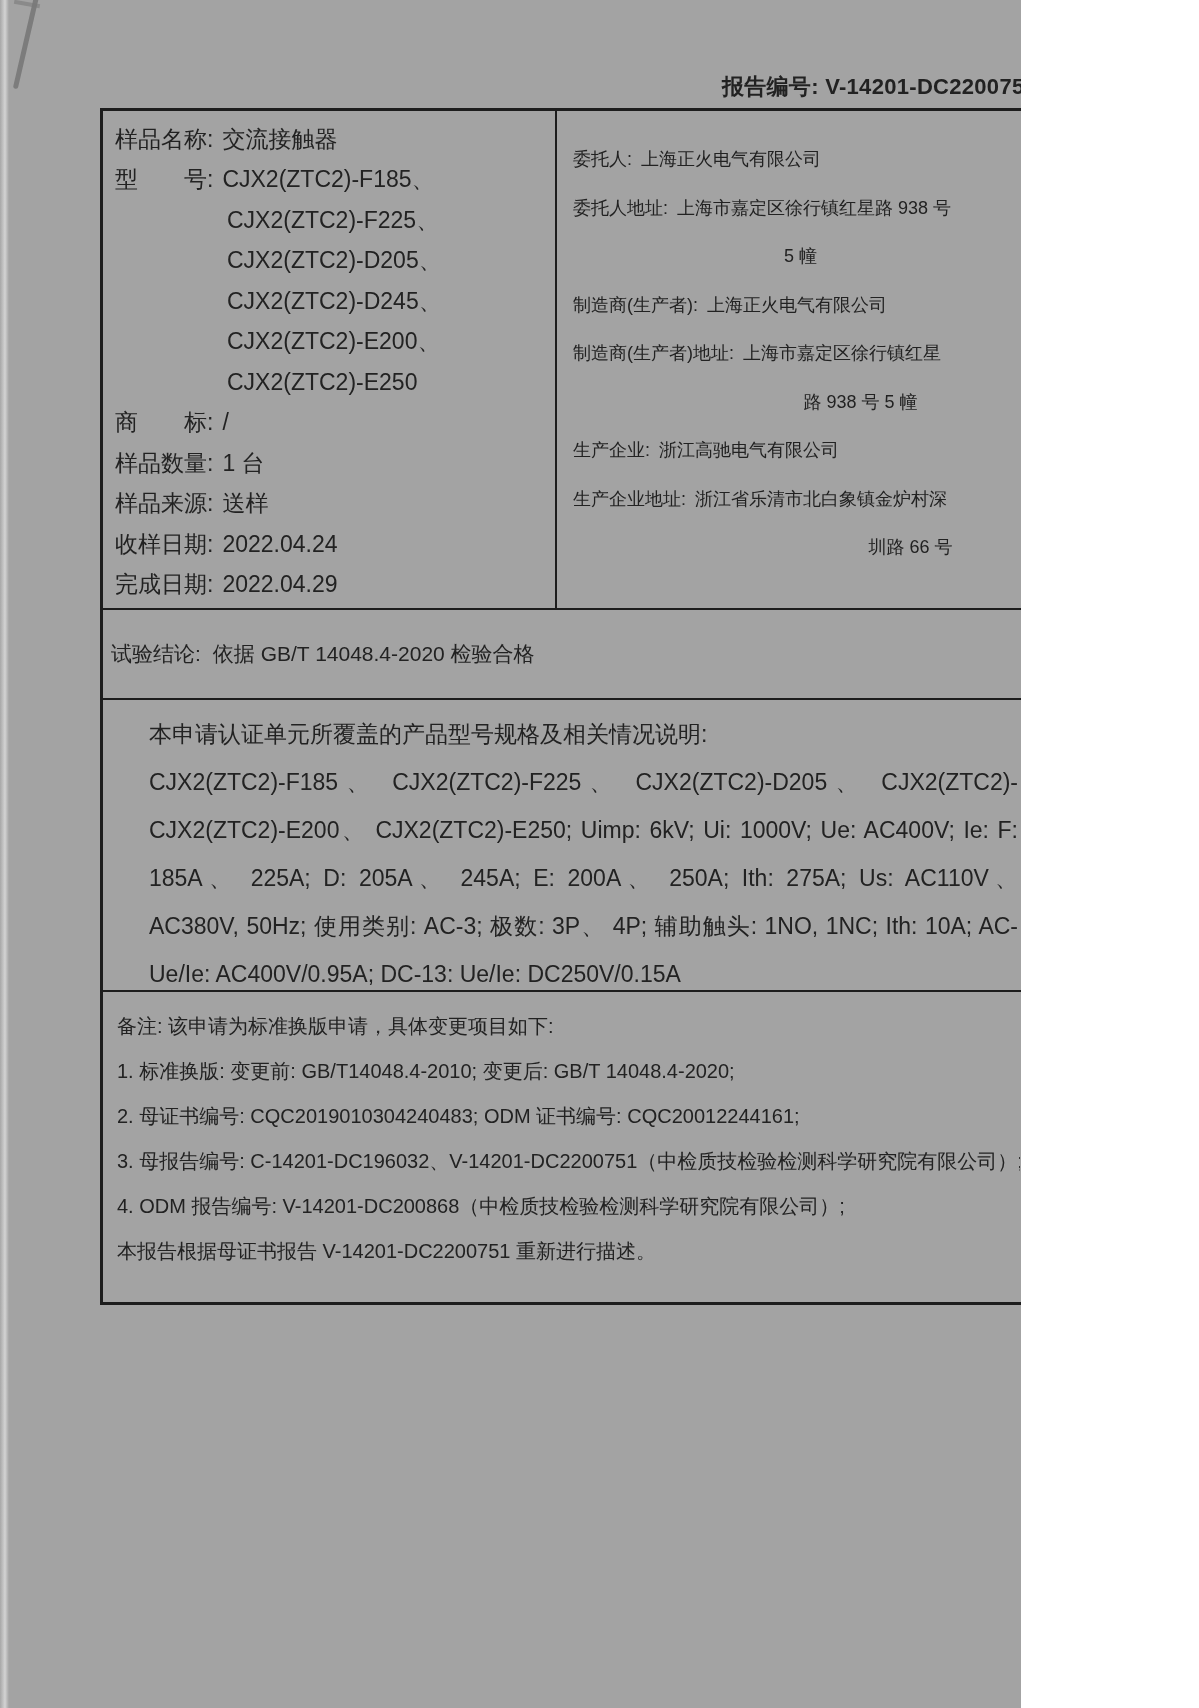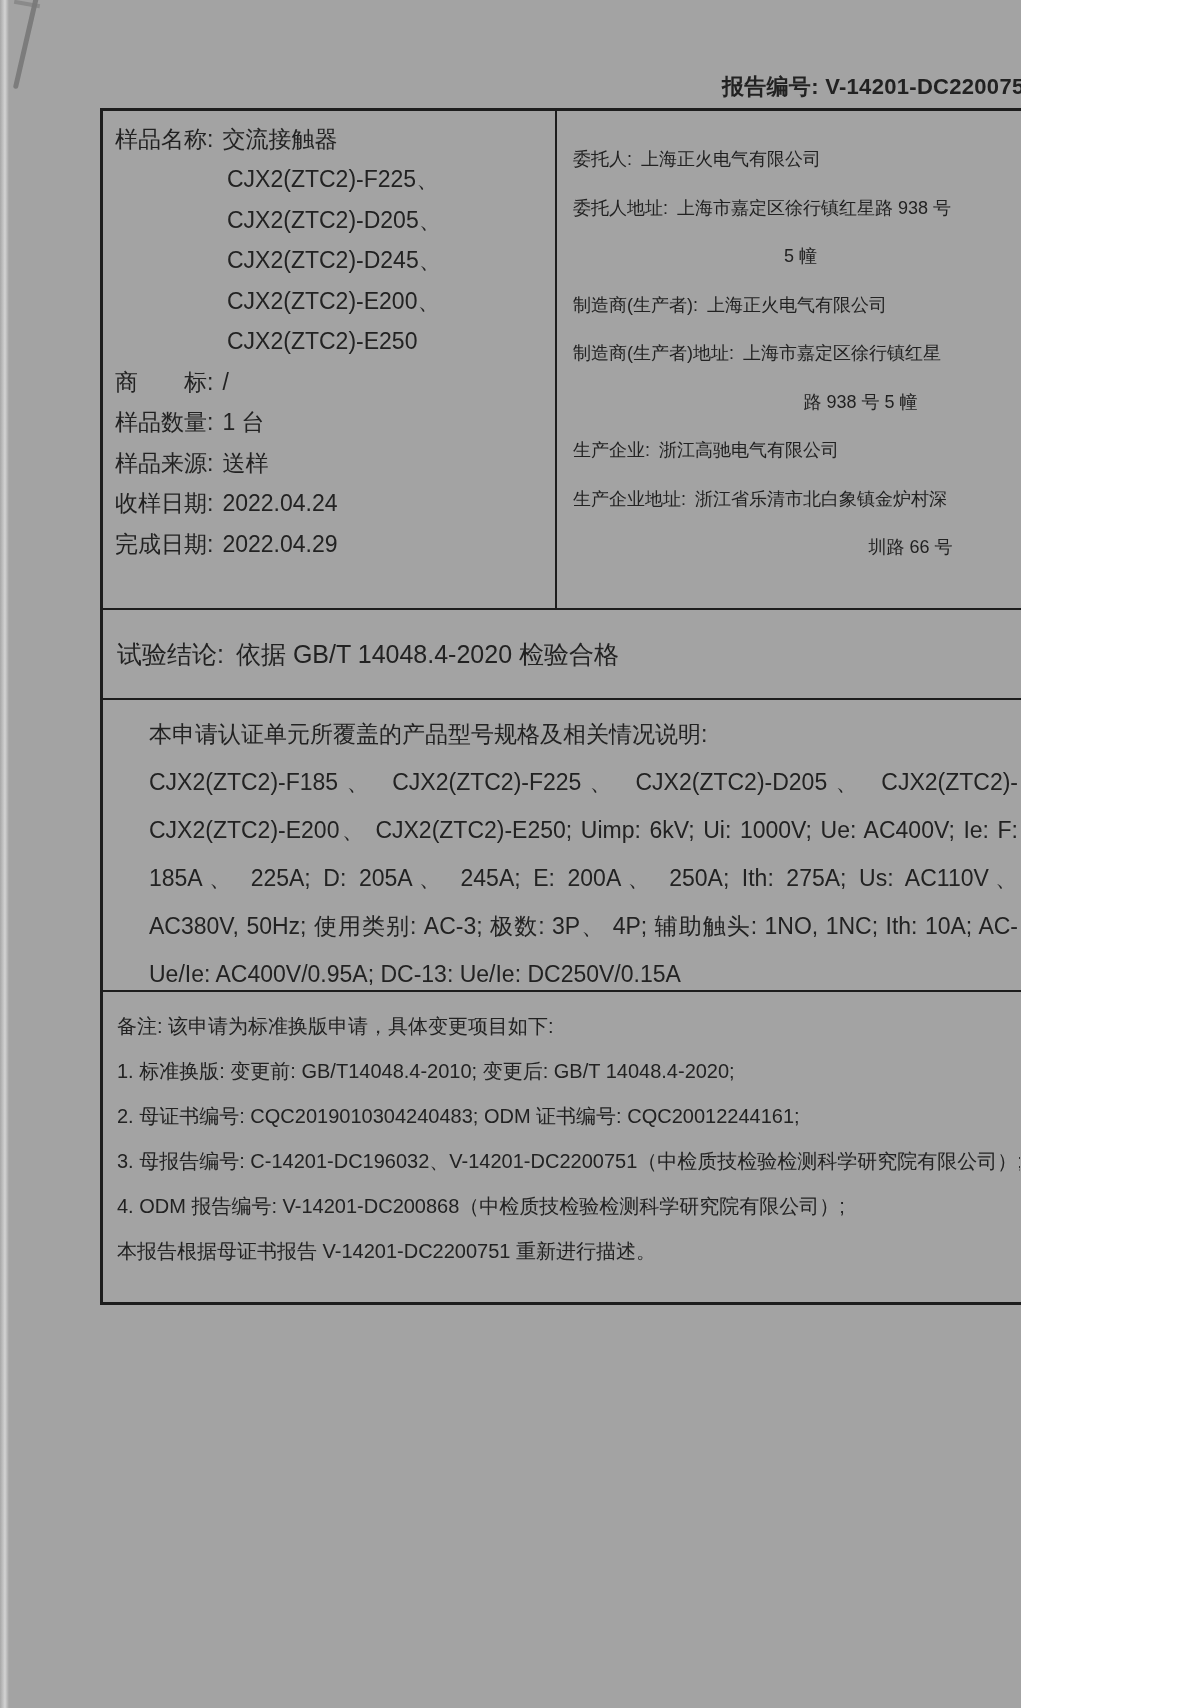--- a/index.html
+++ b/index.html
@@ -27,21 +27,21 @@
     padding:8px 0 0 12px;font-size:23px;overflow:hidden;}
   .cell-left .line{height:40.5px;display:flex;align-items:center;white-space:nowrap;}
   .cell-left .model-cont{padding-left:112px;}
   .cell-right{flex:1;box-sizing:border-box;padding:24px 6px 0 16px;font-size:18px;overflow:hidden;}
   .cell-right .line{height:48.5px;display:flex;align-items:center;white-space:nowrap;}
   .cell-right .centered{justify-content:center;}
   .cell-right .off1{transform:translateX(60px);}
   .cell-right .off2{transform:translateX(110px);}
   .lbl{margin-right:9px;}
 
-  .sec-b{height:90px;display:flex;align-items:center;padding-left:14px;font-size:25px;}
+  .sec-b{height:90px;display:flex;align-items:center;padding-left:8px;font-size:21px;}
   .sec-b .lbl{margin-right:12px;}
 
   .sec-c{height:292px;padding:10px 16px 0 14px;font-size:23px;}
   .sec-c .cline{height:48px;line-height:48px;overflow:hidden;margin-left:32px;}
   .sec-c .just{text-align:justify;text-align-last:justify;}
 
   .sec-d{height:233px;position:relative;font-size:23px;}
   .sec-d .issuer-line{position:absolute;top:18px;left:14px;}
   .sec-d .sign-line{position:absolute;top:96px;left:14px;}
   .sec-d .date-line{position:absolute;top:164px;left:14px;}
@@ -63,20 +63,24 @@
     <span>V-14201-DC2200757</span>
   </div>
 
   <div class="doc-table">
 
     <div class="sec sec-a">
       <div class="cell-left">
         <div class="line">
           <span class="lbl">样品名称:</span>
           <span>交流接触器</span>
+        </div>
+        <div class="line">
+          <span class="lbl">型　　号:</span>
+          <span>CJX2(ZTC2)-F185、</span>
         </div>
         <div class="line model-cont">CJX2(ZTC2)-F225、</div>
         <div class="line model-cont">CJX2(ZTC2)-D205、</div>
         <div class="line model-cont">CJX2(ZTC2)-D245、</div>
         <div class="line model-cont">CJX2(ZTC2)-E200、</div>
         <div class="line model-cont">CJX2(ZTC2)-E250</div>
         <div class="line">
           <span class="lbl">商　　标:</span>
           <span>/</span>
         </div>

